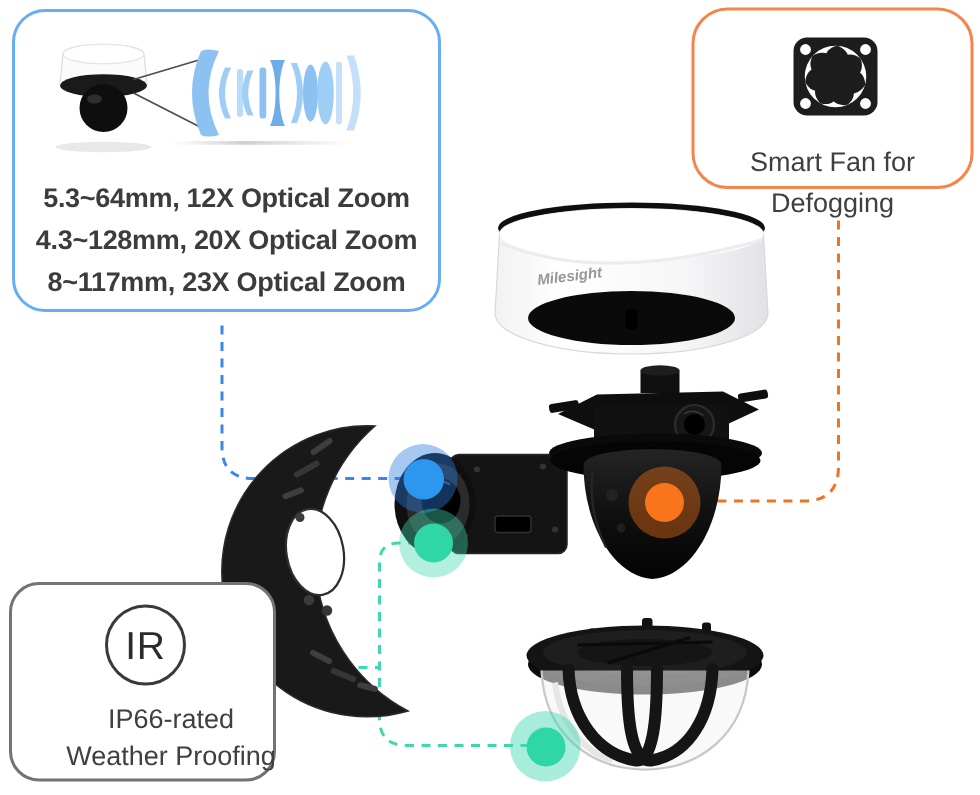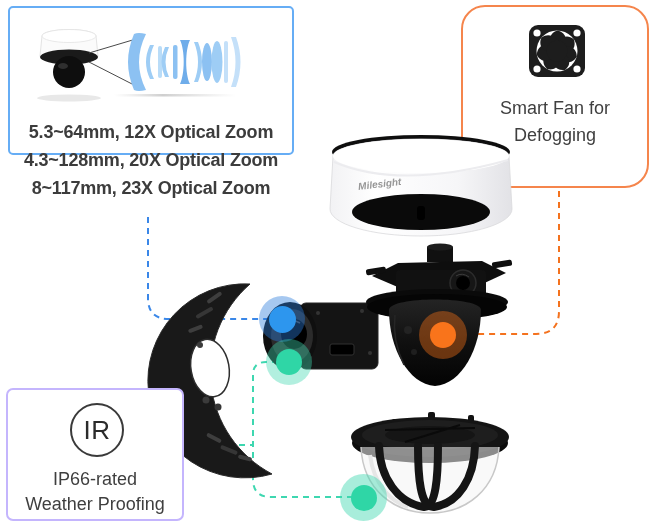--- a/index.html
+++ b/index.html
@@ -2,38 +2,38 @@
 <html><head>
 <meta charset="utf-8">
 <style>
   html,body{margin:0;padding:0;background:#fff;}
   .stage{position:relative;width:653px;height:530px;background:#fff;overflow:hidden;
          font-family:"Liberation Sans",sans-serif;}
   .layer{position:absolute;left:0;top:0;width:653px;height:530px;}
   .z1{z-index:1}.z3{z-index:3}
 
   .card{position:absolute;background:#fff;box-sizing:border-box;}
-  .card-zoom{left:8px;top:6px;width:286px;height:149px;border:2px solid #66adf5;border-radius:5px;z-index:4;}
-  .card-fan{left:461px;top:5px;width:188px;height:183px;border:2px solid #f5854c;border-radius:24px;z-index:2;}
-  .card-ir{left:6px;top:388px;width:178px;height:133px;border:2px solid #c4b5fd;border-radius:7px;z-index:4;}
+  .card-zoom{left:8px;top:6px;width:286px;height:202px;border:2px solid #66adf5;border-radius:22px;z-index:4;}
+  .card-fan{left:461px;top:5px;width:188px;height:121px;border:2px solid #f5854c;border-radius:24px;z-index:2;}
+  .card-ir{left:6px;top:388px;width:178px;height:133px;border:2px solid #737373;border-radius:20px;z-index:4;}
 
   .zoom-illustration{position:absolute;left:24px;top:18px;}
   .zoom-lines{position:absolute;left:0;top:110px;width:100%;text-align:center;
               font-size:18px;font-weight:600;color:#3c3c3c;line-height:28px;letter-spacing:-0.2px;}
   .zoom-lines p{margin:0;}
 
   .fan-icon-wrap{position:absolute;left:65px;top:17px;}
   .fan-label{position:absolute;left:0;top:88px;width:100%;text-align:center;white-space:pre-line;
              font-size:18px;font-weight:500;color:#3f3f3f;line-height:27px;}
 
   .ir-badge{position:absolute;left:62px;top:13px;width:50px;height:50px;border:2px solid #3a3a3a;
             border-radius:50%;display:flex;align-items:center;justify-content:center;
             font-size:26px;font-weight:500;color:#2b2b2b;letter-spacing:0.5px;}
   .ir-label{position:absolute;left:0;top:77px;width:100%;text-align:center;white-space:pre-line;
-            font-size:18px;font-weight:500;color:#3f3f3f;line-height:25px;}
+            font-size:18px;font-weight:500;color:#3f3f3f;line-height:25px;padding-left:19px;}
 
   .dot{position:absolute;border-radius:50%;z-index:5;display:flex;align-items:center;justify-content:center;}
   .dot .core{border-radius:50%;}
   .dot-blue{left:259px;top:296px;width:46px;height:46px;background:rgba(42,124,220,0.42);}
   .dot-blue .core{width:27px;height:27px;background:#2d96ee;}
   .dot-teal1{left:266px;top:339px;width:46px;height:46px;background:rgba(62,215,176,0.40);}
   .dot-teal1 .core{width:26px;height:26px;background:#2fd6a6;}
   .dot-orange{left:419px;top:311px;width:48px;height:48px;background:rgba(249,115,22,0.40);}
   .dot-orange .core{width:26px;height:26px;background:#f9741b;}
   .dot-teal2{left:340px;top:474px;width:47px;height:47px;background:rgba(62,215,176,0.45);}

